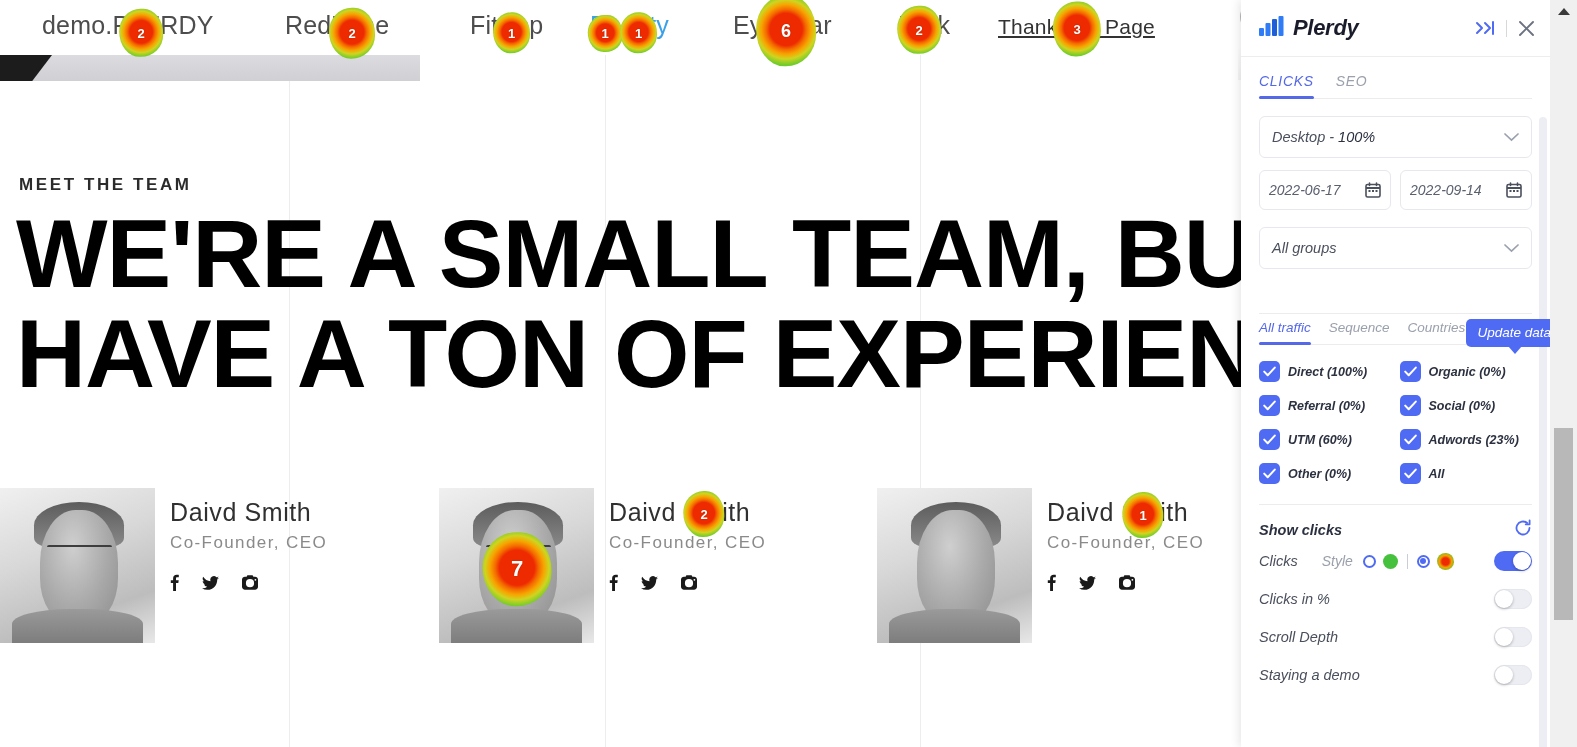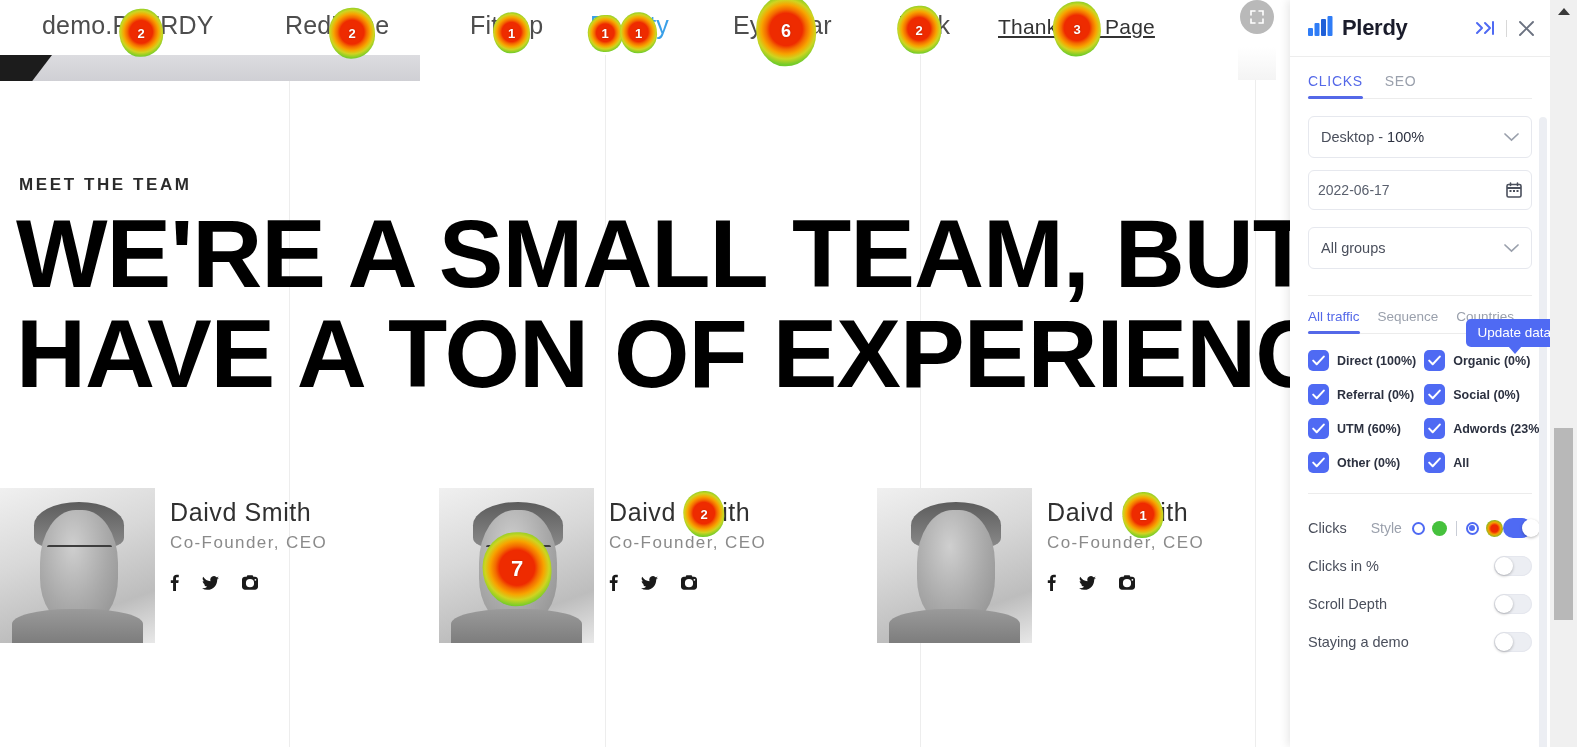--- a/index.html
+++ b/index.html
@@ -130,24 +130,24 @@
     color: #fff; font-weight: bold; font-size: 13px;
     font-family: "Liberation Sans", sans-serif;
     text-shadow: 0 0 2px rgba(0,0,0,.25);
   }
   .hm.big .num { font-size: 18px; }
   .hm.xl .num { font-size: 22px; }
 
   
   #panel {
     position: absolute; right: 27px; top: 0;
-    width: 260px; height: 747px;
+    width: 309px; height: 747px;
     background: #eab308; z-index: 20;
     box-shadow: -2px 0 9px rgba(0,0,0,.10);
-    display: flex; flex-direction: column;
+    display: flex; flex-direction: column; font-style: italic;
   }
   #panel-head {
     height: 57px; flex: 0 0 57px;
     display: flex; align-items: center; padding: 0 14px 0 18px;
     background: #fff; border-bottom: 1px solid #ededed;
   }
   #logo-wrap { display: flex; align-items: center; gap: 8px; }
   #logo-text { font-size: 22px; font-weight: bold; color: #1a1c2b; letter-spacing: -.3px; }
   #head-actions { margin-left: auto; display: flex; align-items: center; gap: 10px; }
   .hdr-icon { cursor: pointer; display: flex; align-items: center; }
@@ -183,22 +183,22 @@
   .select .strong { color: #2c3140; margin-left: 4px; }
 
   #dates { display: flex; gap: 9px; margin-top: 12px; }
   .date {
     flex: 1; height: 40px; border: 1px solid #e6e8ee; border-radius: 6px;
     display: flex; align-items: center; padding: 0 9px; gap: 6px;
     font-size: 14px; color: #5a606e; cursor: pointer; background: #fff;
   }
 
   #traffic-tabs {
-    display: flex; gap: 18px; margin-top: 26px;
-    border-top: 1px solid #ececec; padding-top: 13px;
+    display: flex; gap: 18px; margin-top: 44px;
+    border-top: 1px solid #ececec; padding-top: 6px;
     border-bottom: 1px solid #ececec;
   }
   .ttab {
     font-size: 13.5px; color: #9aa0ac; padding-bottom: 9px; position: relative; cursor: pointer;
   }
   .ttab.active { color: #5468e8; }
   .ttab.active:after {
     content:""; position:absolute; left:0; right:0; bottom:-1px; height:3px;
     background:#5468e8; border-radius:2px;
   }
@@ -495,20 +495,33 @@
             <svg width="16" height="16" viewBox="0 0 16 16">
                 <rect x="1" y="2.5" width="14" height="12.5" rx="1.6" fill="none" stroke="#4a4f5c" stroke-width="1.6"></rect>
                 <path d="M1 6h14" stroke="#4a4f5c" stroke-width="2"></path>
                 <path d="M4.5 1v2.5M11.5 1v2.5" stroke="#4a4f5c" stroke-width="1.6" stroke-linecap="round"></path>
                 <rect x="3.5" y="8" width="2" height="2" fill="#4a4f5c"></rect>
                 <rect x="7" y="8" width="2" height="2" fill="#4a4f5c"></rect>
                 <rect x="10.5" y="8" width="2" height="2" fill="#4a4f5c"></rect>
               </svg>
           </span>
         </div>
+        <div class="date">
+          <span>2022-09-14</span>
+          <span style="margin-left:auto;display:flex">
+            <svg width="16" height="16" viewBox="0 0 16 16">
+                <rect x="1" y="2.5" width="14" height="12.5" rx="1.6" fill="none" stroke="#4a4f5c" stroke-width="1.6"></rect>
+                <path d="M1 6h14" stroke="#4a4f5c" stroke-width="2"></path>
+                <path d="M4.5 1v2.5M11.5 1v2.5" stroke="#4a4f5c" stroke-width="1.6" stroke-linecap="round"></path>
+                <rect x="3.5" y="8" width="2" height="2" fill="#4a4f5c"></rect>
+                <rect x="7" y="8" width="2" height="2" fill="#4a4f5c"></rect>
+                <rect x="10.5" y="8" width="2" height="2" fill="#4a4f5c"></rect>
+              </svg>
+          </span>
+        </div>
       </div>
 
       <div class="select">
         <span>All groups</span>
         <span class="chev">
           <svg width="15" height="9" viewBox="0 0 15 9">
               <path d="M1 1l6.5 6L14 1" fill="none" stroke="#9aa0ac" stroke-width="1.7" stroke-linecap="round"></path>
             </svg>
         </span>
       </div>
@@ -582,20 +595,29 @@
                 <path d="M1.2 5.6l3.5 3.6L11.8 1.6" fill="none" stroke="#fff" stroke-width="2" stroke-linecap="round" stroke-linejoin="round"></path>
               </svg>
             </span>
             <span class="lbl">All</span>
           </div>
         </div>
 
       <div id="tooltip">Update data</div>
 
       <div id="show-clicks-sec">
+        <div id="sc-head">
+          <div id="sc-title">Show clicks</div>
+          <span id="refresh">
+            <svg width="18" height="18" viewBox="0 0 18 18">
+              <path d="M15.5 9a6.5 6.5 0 1 1-2.3-4.97" fill="none" stroke="#4f6af3" stroke-width="1.8" stroke-linecap="round"></path>
+              <path d="M15.6 1.4v3.9h-3.9" fill="none" stroke="#4f6af3" stroke-width="1.8" stroke-linecap="round" stroke-linejoin="round"></path>
+            </svg>
+          </span>
+        </div>
 
         <div class="row">
           <span class="rlbl">Clicks</span>
           <span class="style-lbl">Style</span>
           <span class="styles">
             <span class="radio-o"></span>
             <span class="dot-green"></span>
             <span class="sep-v"></span>
             <span class="radio-sel">
                 <i></i>

